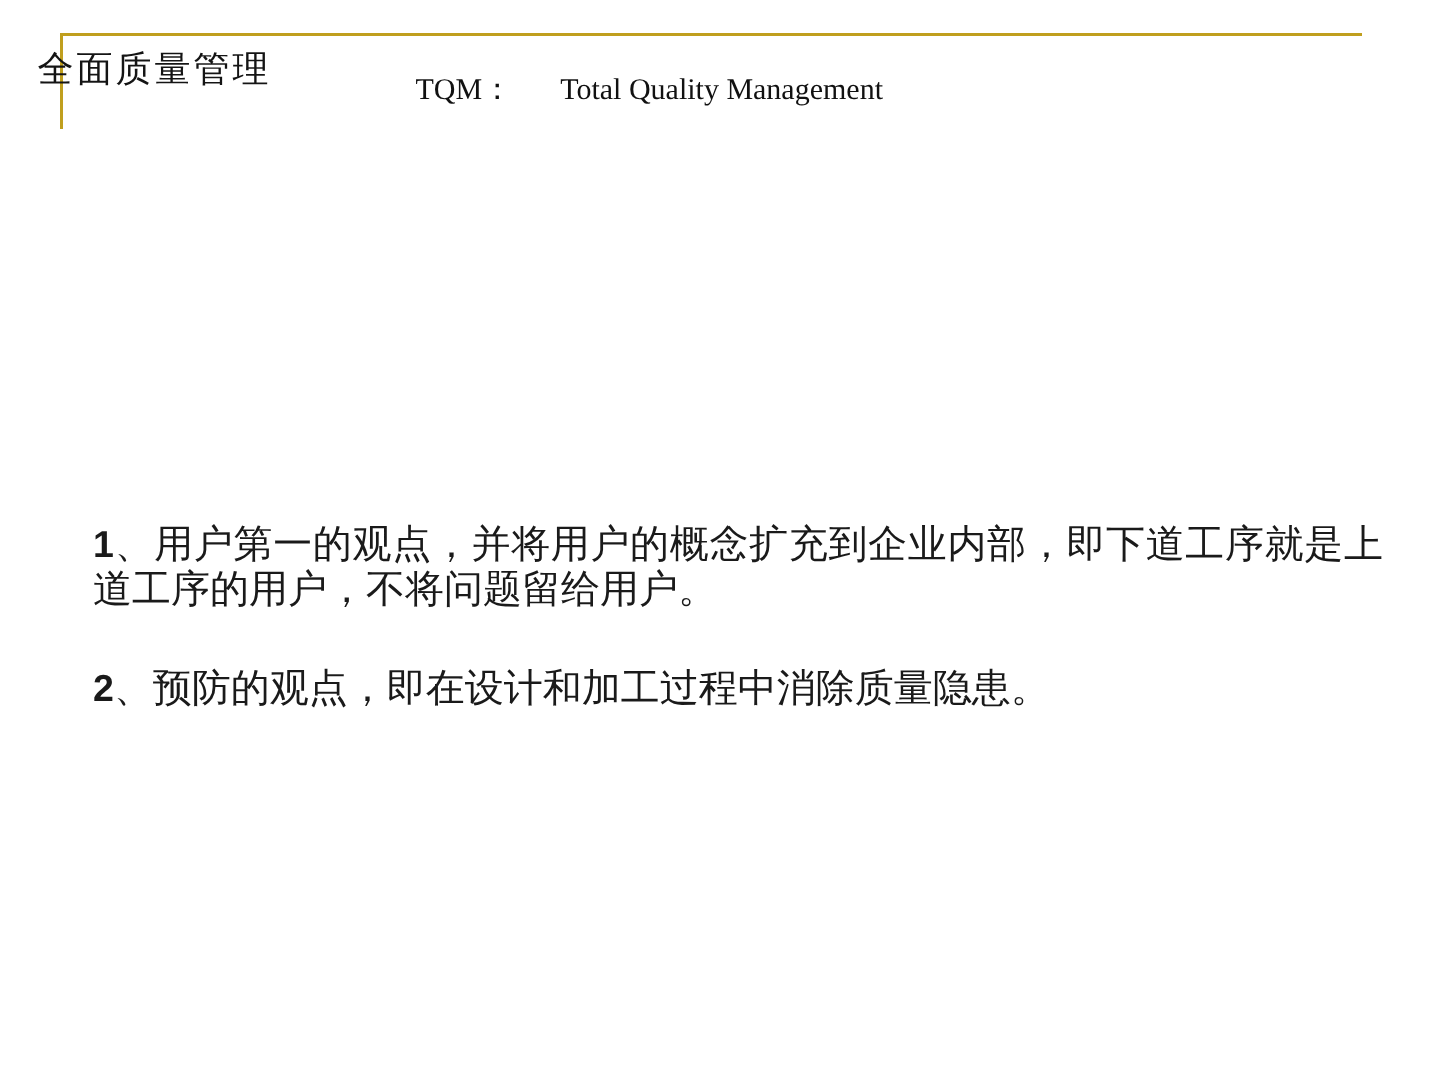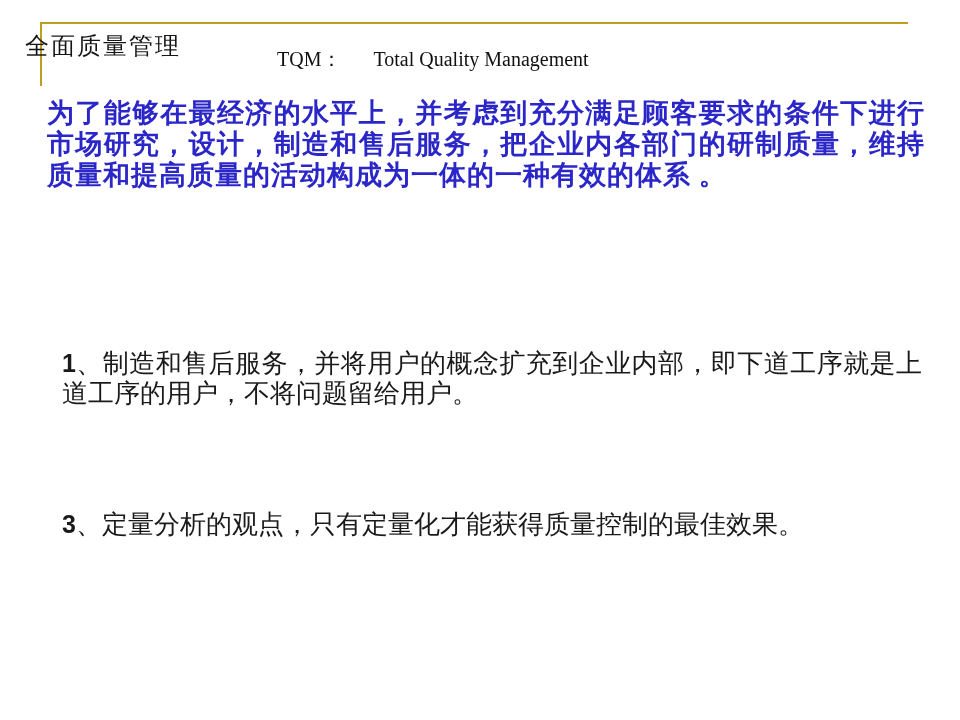--- a/index.html
+++ b/index.html
@@ -108,30 +108,29 @@
 
   <div class="top-rule"></div>
   <div class="top-rule-vertical"></div>
 
   <div class="slide-title">全面质量管理</div>
 
   <div class="tqm-line">
     <span class="abbr">TQM：</span><span>Total Quality Management</span>
   </div>
 
-  <div class="definition">为了能够在最经济的水平上，并考虑到充分满足顾客要求的条件下进行市场研究，设计，制造和售后服务，把企业内各部门的研制质量，维持质量和提高质量的活动构成为一体的一种有效的体系 。</div>
 
 
   <div class="point point-1">
-    <span class="pt-num">1</span><span class="pt-sep">、</span><span>制造和售后服务，并将用户的概念扩充到企业内部，即下道工序就是上道工序的用户，不将问题留给用户。</span>
+    <span class="pt-num">1</span><span class="pt-sep">、</span><span>用户第一的观点，并将用户的概念扩充到企业内部，即下道工序就是上道工序的用户，不将问题留给用户。</span>
   </div>
 
+  <div class="point point-2">
+    <span class="pt-num">2</span><span class="pt-sep">、</span><span>预防的观点，即在设计和加工过程中消除质量隐患。</span>
+  </div>
 
-  <div class="point point-3">
-    <span class="pt-num">3</span><span class="pt-sep">、</span><span>定量分析的观点，只有定量化才能获得质量控制的最佳效果。</span>
-  </div>
 
 
   <div class="bottom-rule"></div>
 
   <div class="page-number">25</div>
 
 </div>
 
 </body></html>

